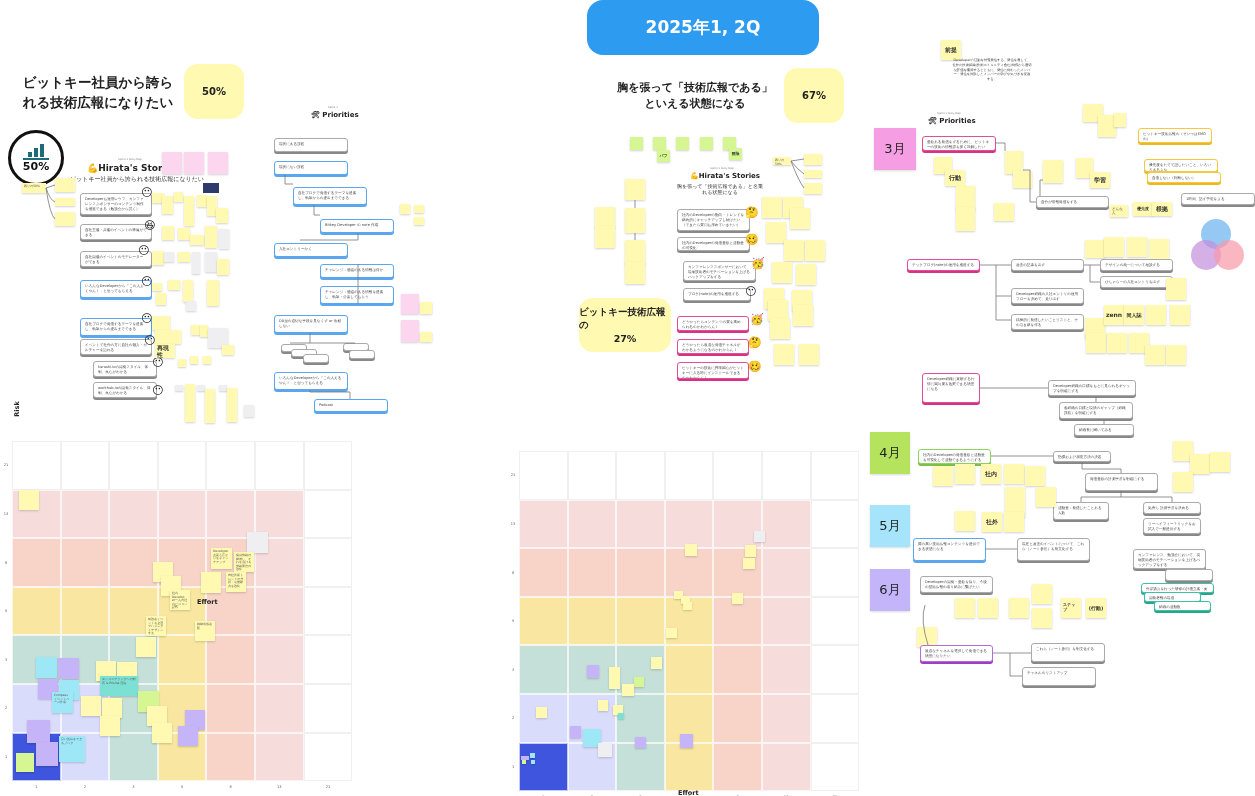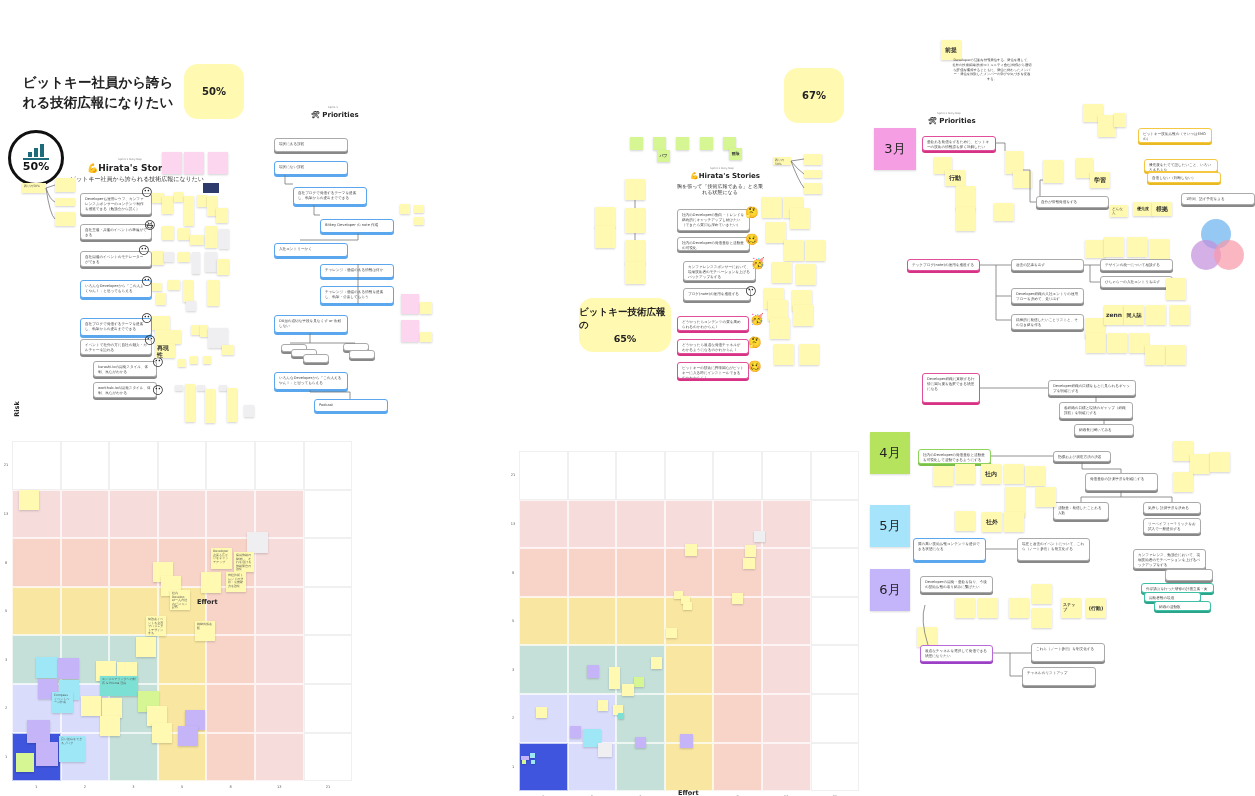--- a/index.html
+++ b/index.html
@@ -271,20 +271,24 @@
   <div class="sticky" style="left:147px;top:706px;width:20px;height:20px;"></div>
   <div class="sticky" style="left:100px;top:716px;width:20px;height:20px;"></div>
   <div class="sticky" style="left:152px;top:723px;width:20px;height:20px;"></div>
   <div class="sticky purple" style="left:185px;top:710px;width:20px;height:20px;"></div>
   <div class="sticky purple" style="left:178px;top:726px;width:20px;height:20px;"></div>
   <div class="sticky purple" style="left:27px;top:720px;width:23px;height:23px;"></div>
   <div class="sticky cyan" style="left:59px;top:736px;width:26px;height:26px;">良い投稿をできるブログ</div>
   <div class="sticky purple" style="left:36px;top:742px;width:22px;height:24px;"></div>
   <div class="sticky green" style="left:16px;top:753px;width:18px;height:19px;"></div>
 
+  <div class="abs period-header" style="left:587px;top:0;width:232px;height:55px;">
+    <span>2025年1, 2Q</span>
+  </div>
+  <div class="abs goal-text" style="left:615px;top:80px;width:160px;text-align:center;font-size:11px;">胸を張って「技術広報である」といえる状態になる</div>
   <div class="abs pct-card" style="left:784px;top:68px;width:60px;height:55px;">
     <span>67%</span>
   </div>
 
   <div class="sticky green" style="left:630px;top:137px;width:13px;height:13px;"></div>
   <div class="sticky green" style="left:653px;top:137px;width:13px;height:13px;"></div>
   <div class="sticky green" style="left:676px;top:137px;width:13px;height:13px;"></div>
   <div class="sticky green" style="left:700px;top:137px;width:13px;height:13px;"></div>
   <div class="sticky green" style="left:723px;top:137px;width:13px;height:13px;"></div>
   <div class="sticky green big" style="left:657px;top:150px;width:13px;height:12px;font-size:4px;">パフ</div>
@@ -317,21 +321,21 @@
   <span class="emoji" style="left:745px;top:207px;">🤔</span>
   <span class="emoji" style="left:745px;top:234px;">🥴</span>
   <span class="emoji" style="left:751px;top:258px;">🥳</span>
   <span class="emoji" style="left:745px;top:286px;">😶</span>
   <span class="emoji" style="left:750px;top:314px;">🥳</span>
   <span class="emoji" style="left:748px;top:337px;">🤔</span>
   <span class="emoji" style="left:748px;top:361px;">🥴</span>
 
   <div class="abs pct-card" style="left:579px;top:298px;width:92px;height:54px;flex-direction:column;font-size:9.5px;line-height:1.4;">
     <span>ビットキー技術広報の</span>
-    <span>65%</span>
+    <span>27%</span>
   </div>
 
   <div class="sticky" style="left:762px;top:197px;width:20px;height:21px;"></div>
   <div class="sticky" style="left:783px;top:197px;width:20px;height:21px;"></div>
   <div class="sticky" style="left:790px;top:208px;width:20px;height:21px;"></div>
   <div class="sticky" style="left:766px;top:222px;width:20px;height:21px;"></div>
   <div class="sticky" style="left:784px;top:240px;width:20px;height:21px;"></div>
   <div class="sticky" style="left:805px;top:240px;width:20px;height:21px;"></div>
   <div class="sticky" style="left:772px;top:262px;width:20px;height:21px;"></div>
   <div class="sticky" style="left:796px;top:264px;width:20px;height:21px;"></div>

